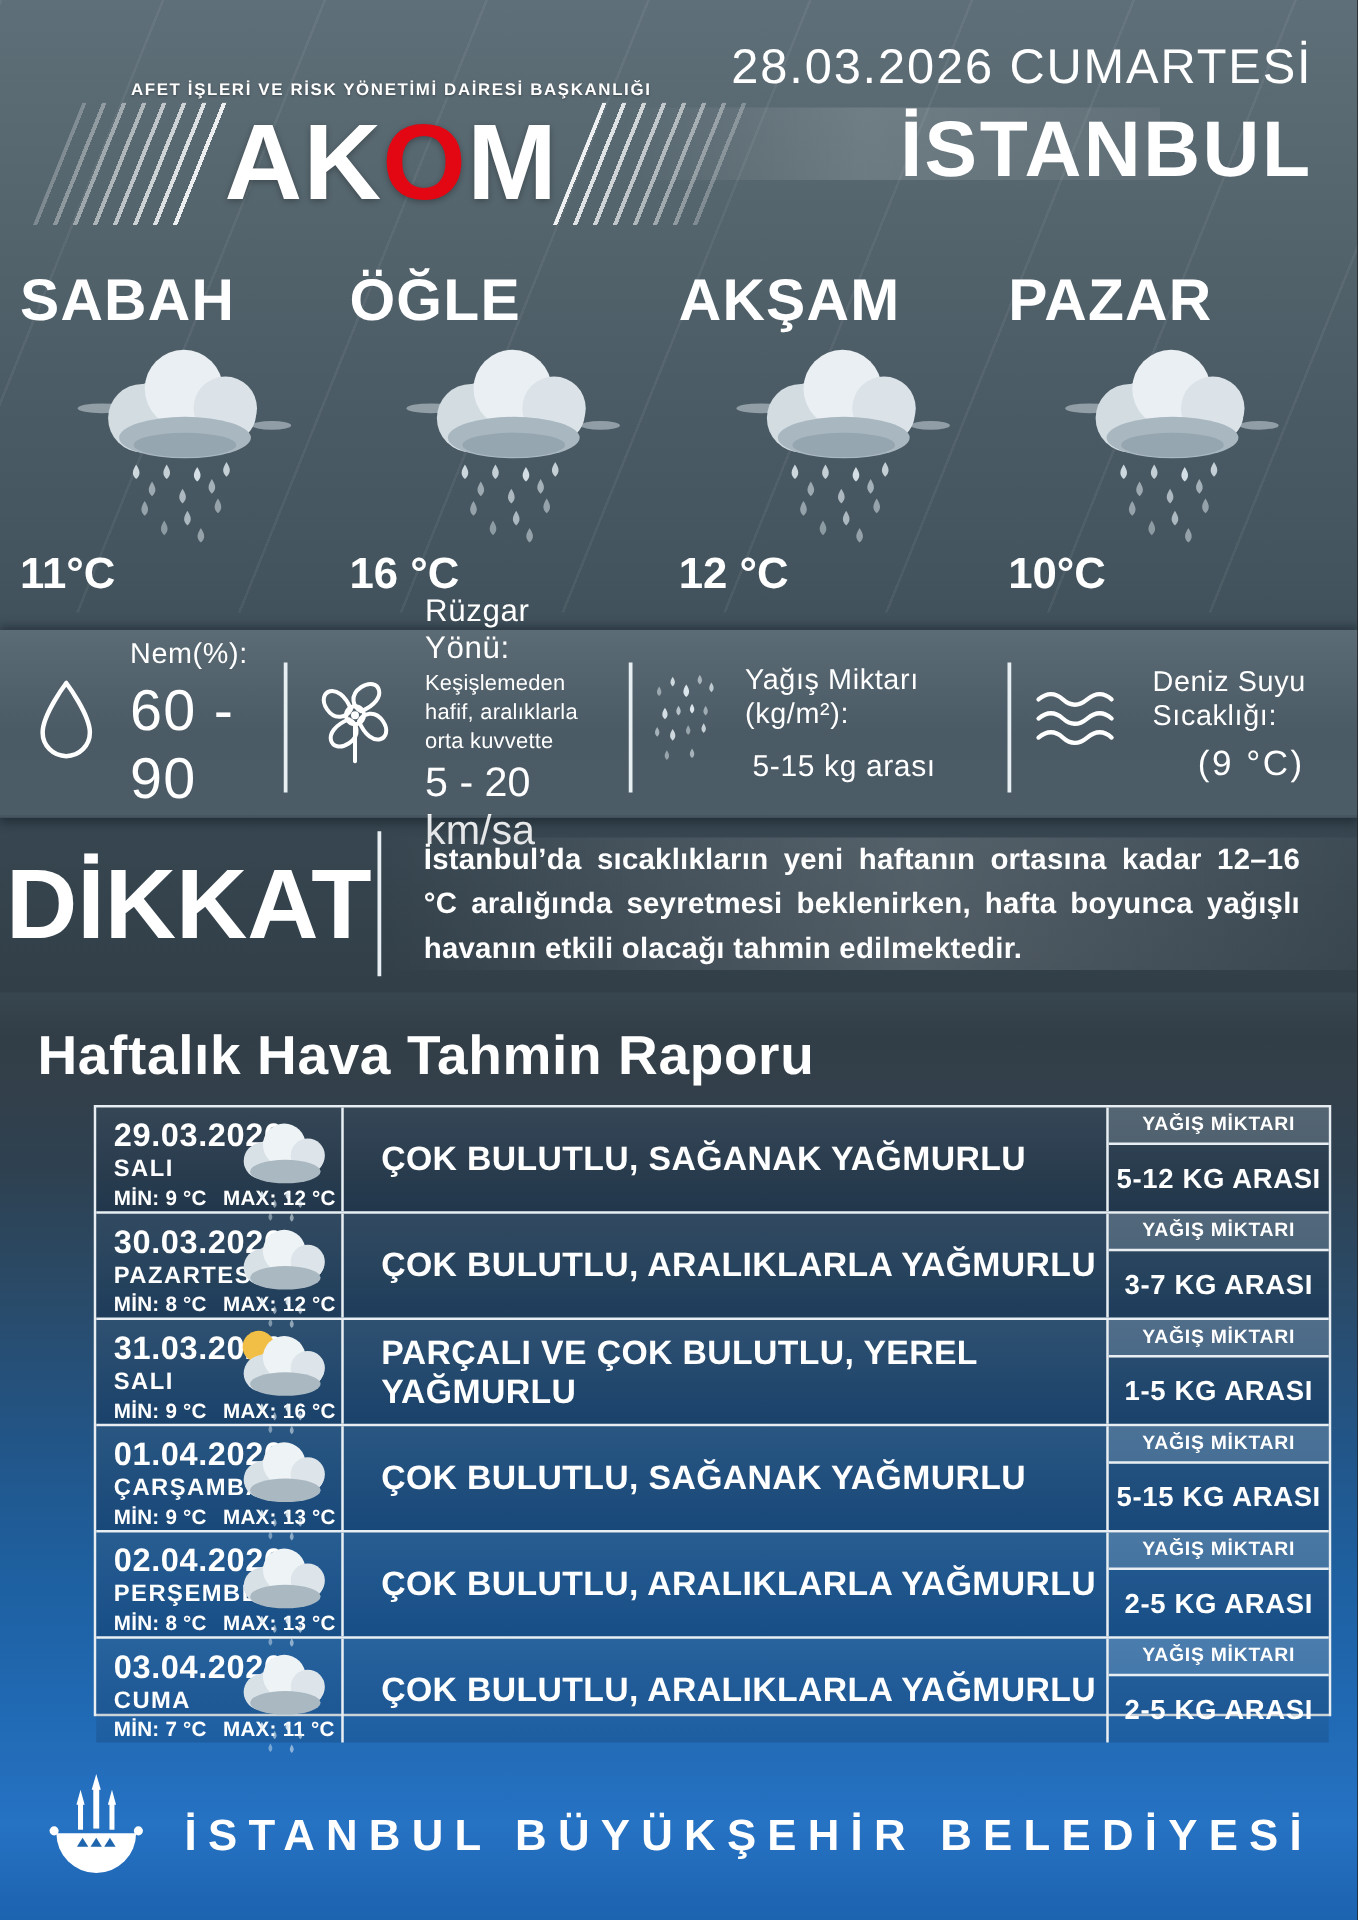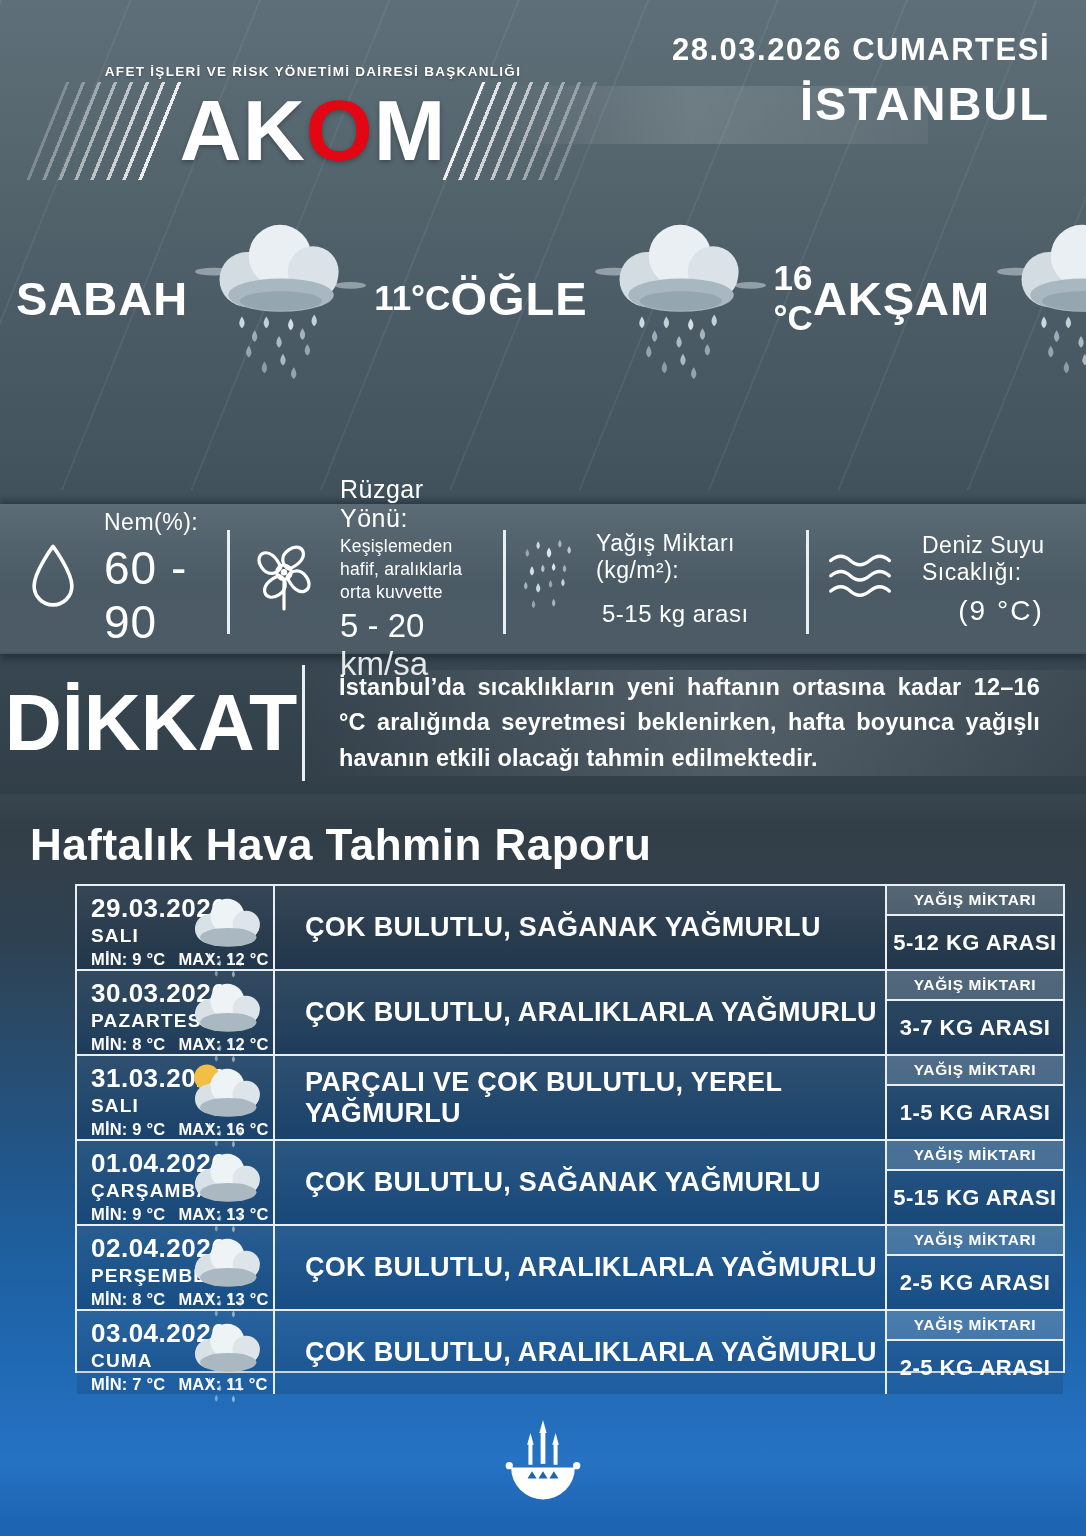--- a/index.html
+++ b/index.html
@@ -24,25 +24,25 @@
   .stripes-left{-webkit-mask-image:linear-gradient(90deg,rgba(0,0,0,.25),#000);
     mask-image:linear-gradient(90deg,rgba(0,0,0,.25),#000);}
   .stripes-right{-webkit-mask-image:linear-gradient(270deg,rgba(0,0,0,.25),#000);
     mask-image:linear-gradient(270deg,rgba(0,0,0,.25),#000);}
   .akom{font-size:86px;font-weight:700;line-height:.92;letter-spacing:1px;
     text-shadow:0 2px 5px rgba(0,0,0,.3);}
   .akom .o{color:#e30613;}
   .city-band{position:absolute;left:498px;top:86px;width:430px;height:58px;z-index:1;
     background:linear-gradient(90deg,rgba(255,255,255,0),rgba(255,255,255,.13) 45%,rgba(255,255,255,.05));}
   .header-right{position:absolute;right:36px;top:32px;text-align:right;z-index:2;}
-  .date{font-size:31px;font-weight:700;letter-spacing:1.5px;}
-  .city{font-size:47px;font-weight:700;letter-spacing:2px;margin-top:8px;}
+  .date{font-size:39px;font-weight:400;letter-spacing:1.5px;}
+  .city{font-size:63px;font-weight:700;letter-spacing:2px;margin-top:8px;}
   
   .periods{position:absolute;left:0;top:212px;width:100%;display:flex;padding:0 16px;box-sizing:border-box;}
-  .period{flex:1;display:flex;flex-direction:row;align-items:center;}
+  .period{flex:1;display:flex;flex-direction:column;}
   .period-label{font-size:47px;font-weight:700;letter-spacing:1px;}
   .period-icon{margin-top:0;height:172px;display:flex;align-items:center;justify-content:center;}
   .period-temp{font-size:35px;font-weight:700;}
   
   .info-strip{position:absolute;left:0;top:504px;width:100%;height:150px;
     background:linear-gradient(180deg,rgba(216,230,238,.18),rgba(192,207,218,.10) 55%,rgba(172,190,202,.15));
     box-shadow:0 5px 7px rgba(8,18,26,.38),0 -4px 6px rgba(8,18,26,.30);}
   .divider{position:absolute;top:26px;bottom:20px;width:2.5px;background:rgba(240,247,250,.95);}
   .d1{left:227px}.d2{left:503px}.d3{left:806px}
   .seg{position:absolute;top:0;height:100%;display:flex;align-items:center;}
@@ -494,14 +494,15 @@
         <path d="M10 52 A35 35 0 0 0 80 52 Z"></path>
         <circle cx="8" cy="50" r="4"></circle>
         <circle cx="82" cy="50" r="4"></circle>
         <g fill="#1e65ad">
           <polygon points="45,56 40,64 50,64"></polygon>
           <polygon points="33,56 28,64 38,64"></polygon>
           <polygon points="57,56 52,64 62,64"></polygon>
         </g>
       </svg>
     </span>
+    <div class="footer-text">İSTANBUL BÜYÜKŞEHİR BELEDİYESİ</div>
   </footer>
 </div>
 
 </body></html>

